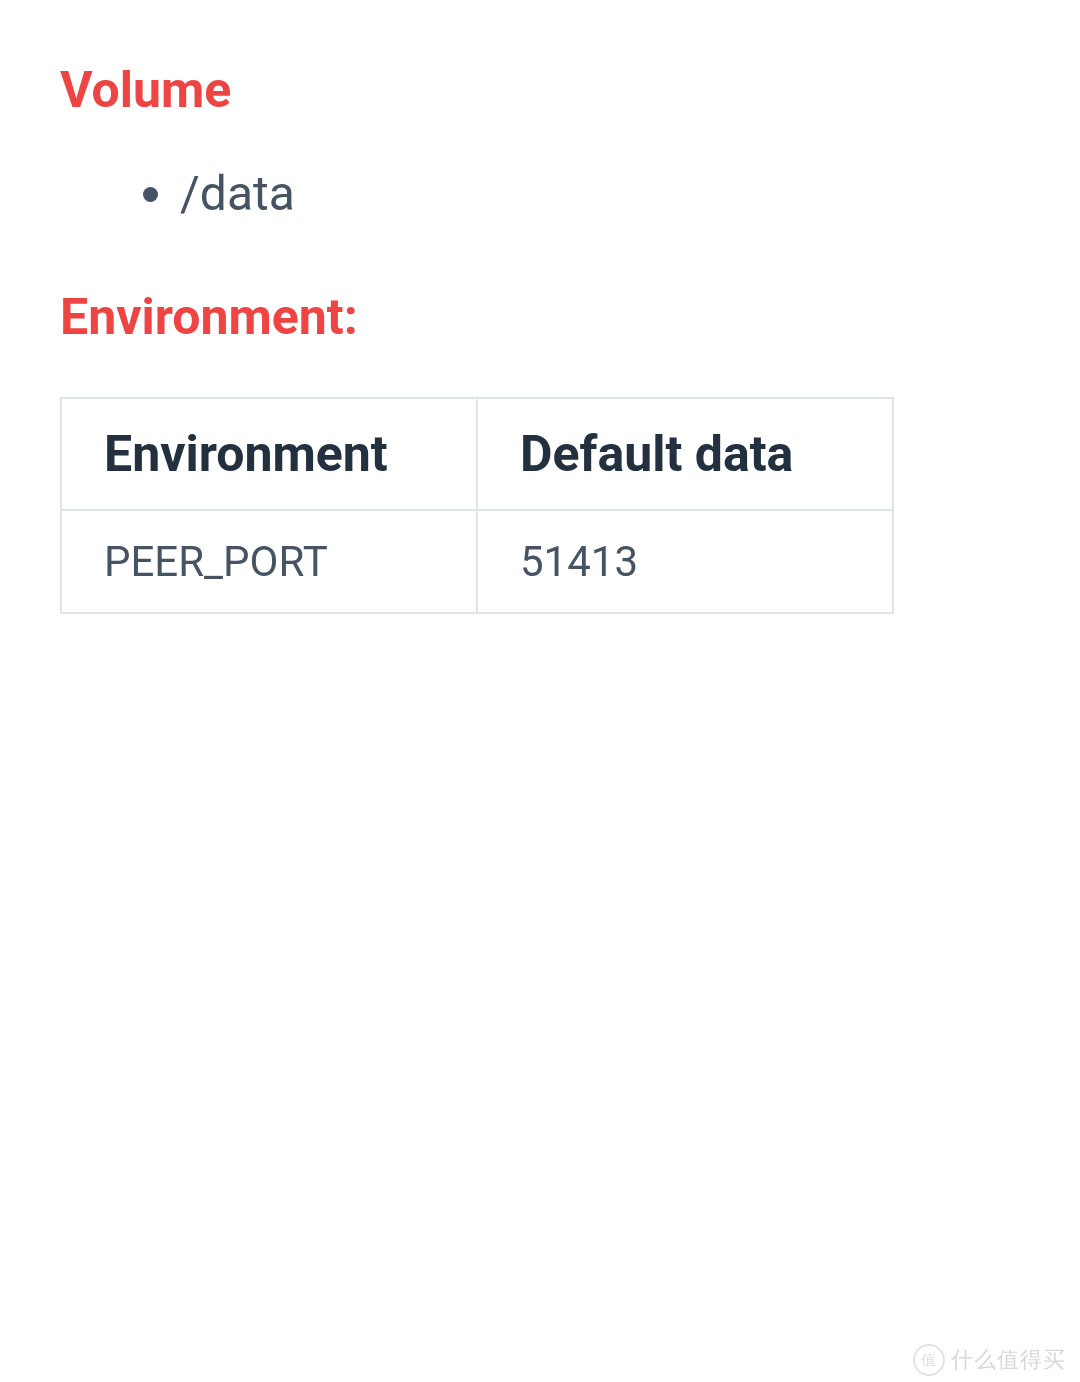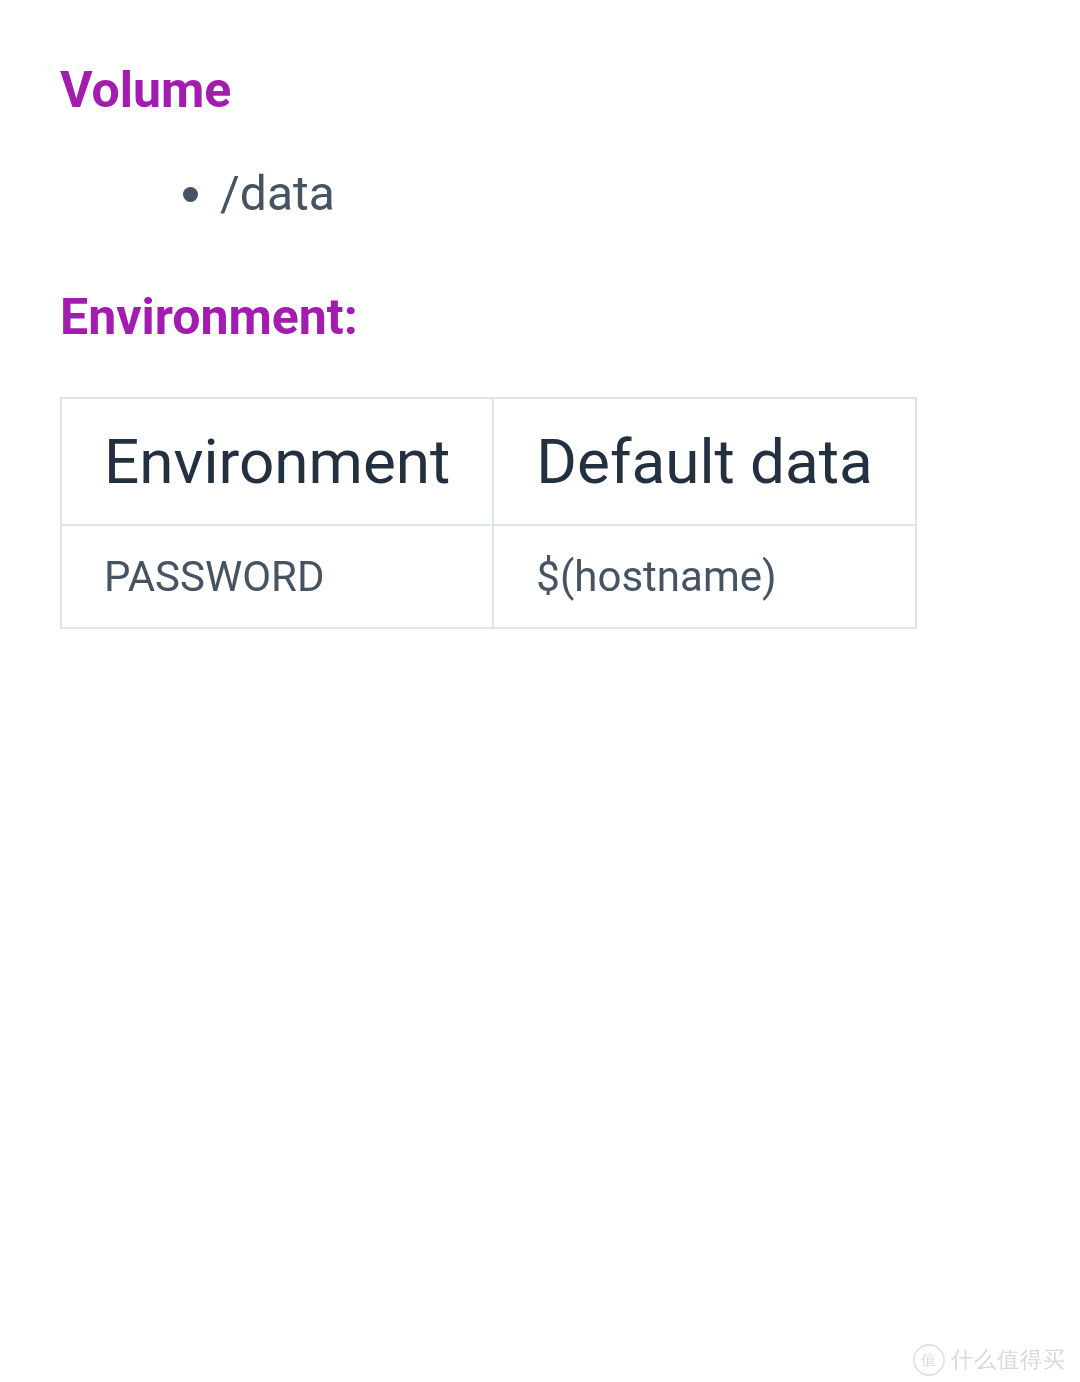--- a/index.html
+++ b/index.html
@@ -12,54 +12,53 @@
     color: #2a3747;
     position: relative;
   }
   .content {
     padding: 60px 60px 0 60px;
     box-sizing: border-box;
   }
   h2.section {
     font-size: 50px;
     font-weight: 700;
-    color: #a21caf;
+    color: #ef4444;
     margin: 0 0 40px 0;
     line-height: 1.2;
   }
   ul.volumes {
     list-style: disc;
     margin: 40px 0 60px 0;
     padding-left: 120px;
   }
   ul.volumes li {
     font-size: 48px;
     font-weight: 400;
     color: #455363;
     line-height: 1.4;
-    margin-left: 40px;
   }
   table.env {
     border-collapse: collapse;
     margin-top: 50px;
     width: auto;
     font-size: 42px;
   }
   table.env th, table.env td {
     border: 2px solid #dfe4e8;
     padding: 26px 42px 26px 42px;
     text-align: left;
     vertical-align: middle;
     font-weight: 400;
     color: #455363;
   }
   table.env th {
-    font-weight: 400;
+    font-weight: 700;
     color: #23303f;
-    font-size: 62px;
+    font-size: 50px;
     background: #ffffff;
   }
   table.env tbody tr:nth-child(even) td {
     background: #f6f8fa;
   }
   table.env tbody tr:nth-child(odd) td {
     background: #ffffff;
   }
   table.env td.name  { min-width: 330px; }
   table.env td.value { min-width: 330px; }
@@ -103,22 +102,22 @@
 
   <table class="env">
     <thead>
       <tr>
         <th>Environment</th>
         <th>Default data</th>
       </tr>
     </thead>
     <tbody>
       <tr>
-        <td class="name">PASSWORD</td>
-        <td class="value">$(hostname)</td>
+        <td class="name">PEER_PORT</td>
+        <td class="value">51413</td>
       </tr>
     </tbody>
   </table>
 
 </div>
 
 <div class="watermark">
   <span class="wm-icon">值</span>
   <span>什么值得买</span>
 </div>

